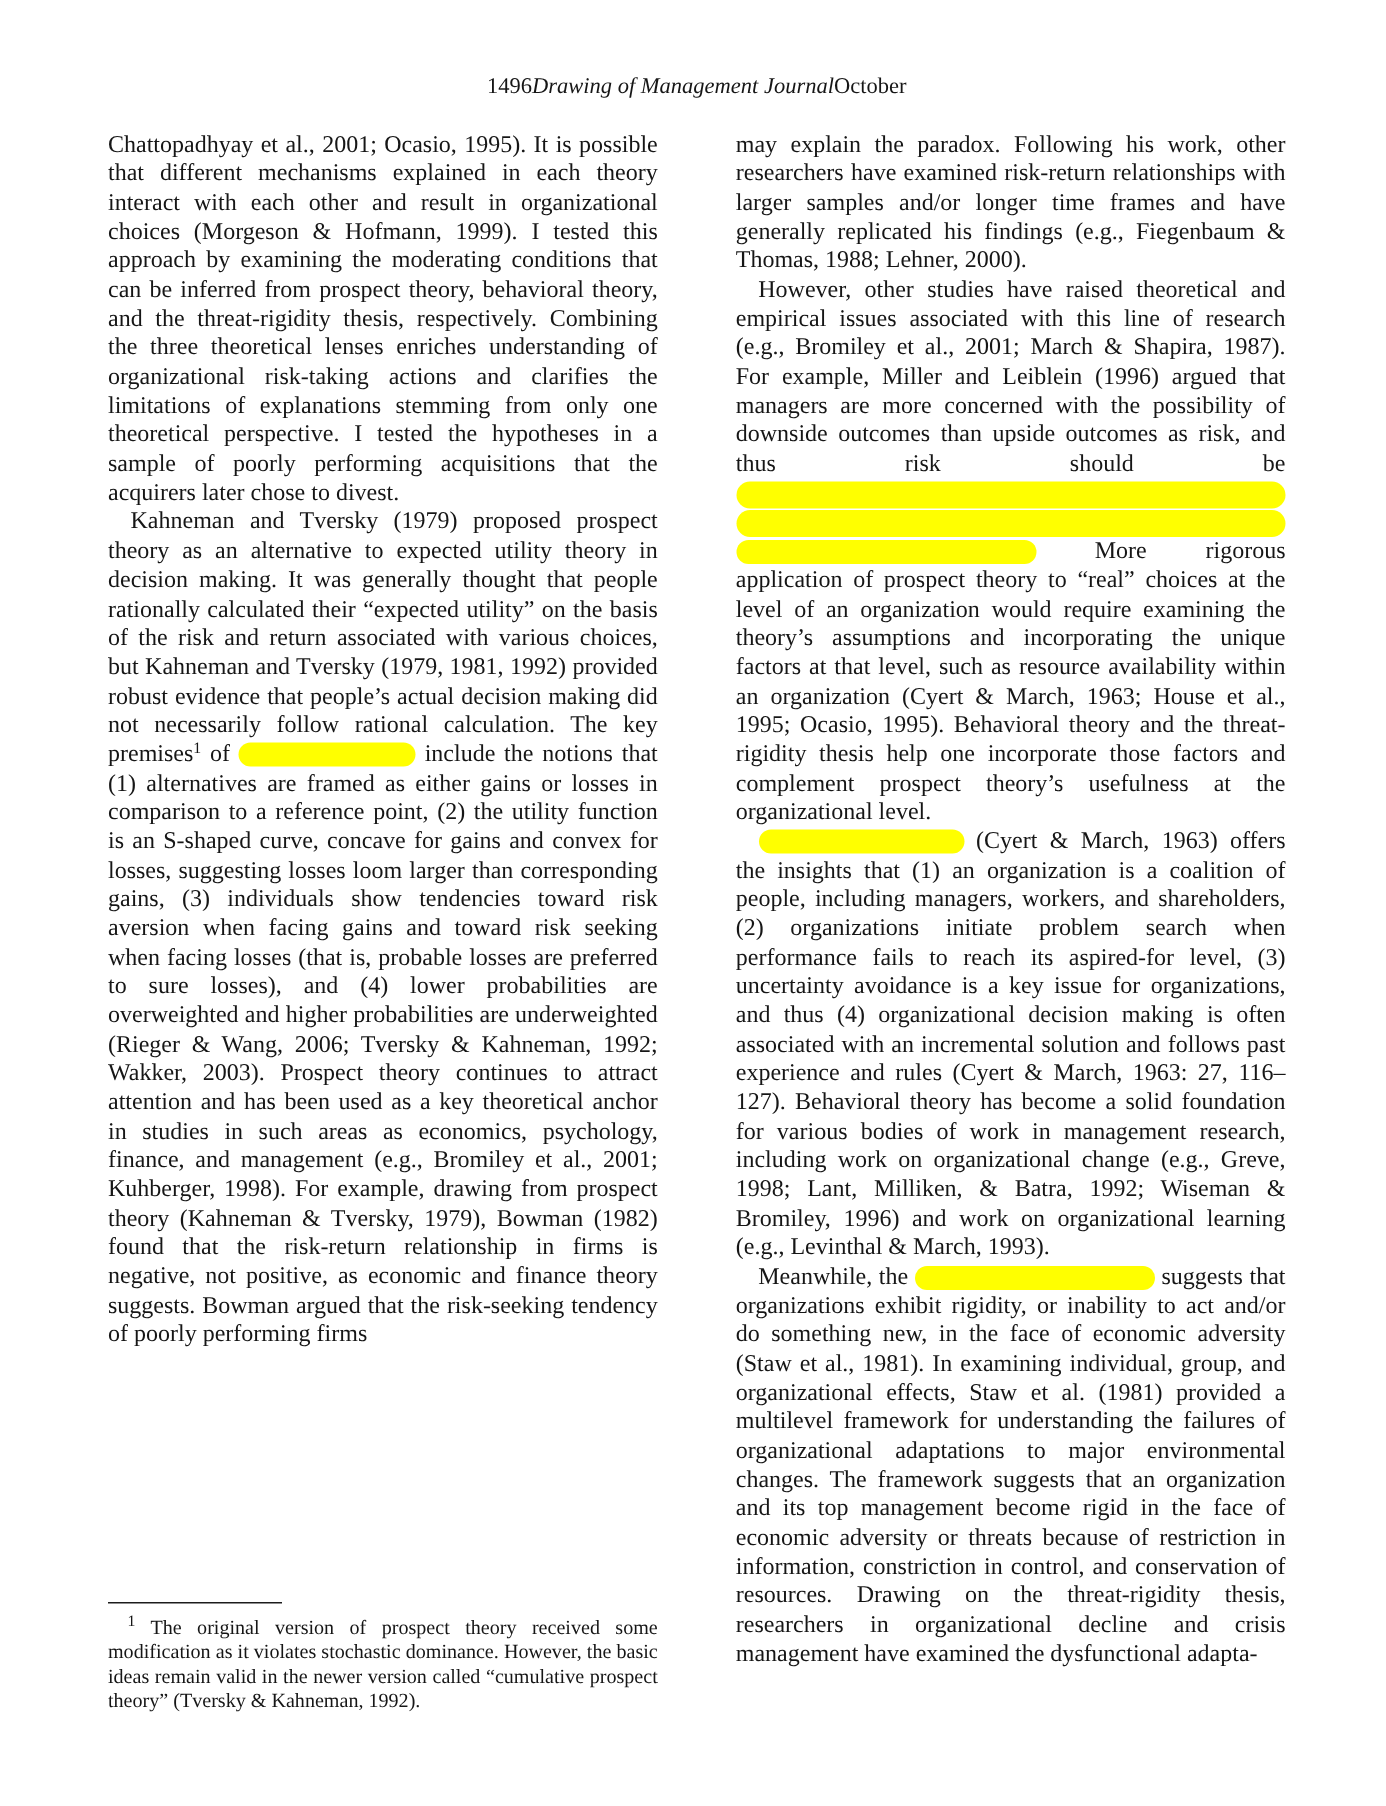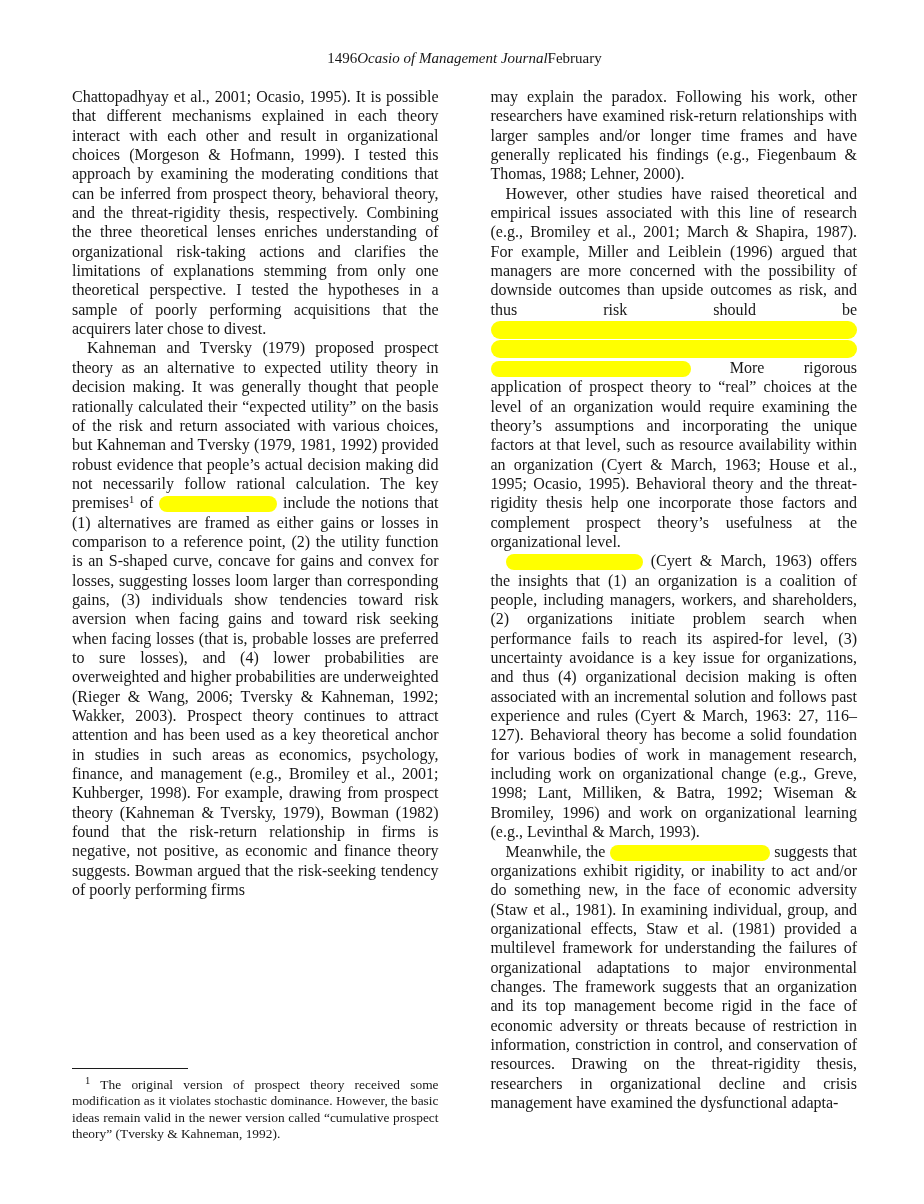--- a/index.html
+++ b/index.html
@@ -60,22 +60,22 @@
     text-align: justify; text-indent: 13px;
   }
 </style>
 </head>
 <body>
 
 <div class="page">
 
   <div class="running-header">
     <span class="pageno">1496</span>
-    <span class="journal">Ocasio of Management Journal</span>
-    <span class="month">February</span>
+    <span class="journal">Drawing of Management Journal</span>
+    <span class="month">October</span>
   </div>
 
   <div class="content">
     <div class="col col-left" id="col-left">
         <p class="body-p"><span>Chattopadhyay et al., 2001; Ocasio, 1995). It is possible that different mechanisms explained in each theory interact with each other and result in organizational choices (Morgeson &amp; Hofmann, 1999). I tested this approach by examining the moderating conditions that can be inferred from prospect theory, behavioral theory, and the threat-rigidity thesis, respectively. Combining the three theoretical lenses enriches understanding of organizational risk-taking actions and clarifies the limitations of explanations stemming from only one theoretical perspective. I tested the hypotheses in a sample of poorly performing acquisitions that the acquirers later chose to divest.</span></p>
         <p class="body-p indent"><span>Kahneman and Tversky (1979) proposed prospect theory as an alternative to expected utility theory in decision making. It was generally thought that people rationally calculated their “expected utility” on the basis of the risk and return associated with various choices, but Kahneman and Tversky (1979, 1981, 1992) provided robust evidence that people’s actual decision making did not necessarily follow rational calculation. The key premises</span><sup class="fn-mark">1</sup><span> of </span><span class="hl" style="width: 118px; background: rgb(255, 255, 0);"></span><span> include the notions that (1) alternatives are framed as either gains or losses in comparison to a reference point, (2) the utility function is an S-shaped curve, concave for gains and convex for losses, suggesting losses loom larger than corresponding gains, (3) individuals show tendencies toward risk aversion when facing gains and toward risk seeking when facing losses (that is, probable losses are preferred to sure losses), and (4) lower probabilities are overweighted and higher probabilities are underweighted (Rieger &amp; Wang, 2006; Tversky &amp; Kahneman, 1992; Wakker, 2003). Prospect theory continues to attract attention and has been used as a key theoretical anchor in studies in such areas as economics, psychology, finance, and management (e.g., Bromiley et al., 2001; Kuhberger, 1998). For example, drawing from prospect theory (Kahneman &amp; Tversky, 1979), Bowman (1982) found that the risk-return relationship in firms is negative, not positive, as economic and finance theory suggests. Bowman argued that the risk-seeking tendency of poorly performing firms</span></p>
         <div class="footnote-block">
           <hr class="footnote-rule">
           <p class="footnote-text"><sup class="fn-mark">1</sup><span> The original version of prospect theory received some modification as it violates stochastic dominance. However, the basic ideas remain valid in the newer version called “cumulative prospect theory” (Tversky &amp; Kahneman, 1992).</span></p>
         </div>

